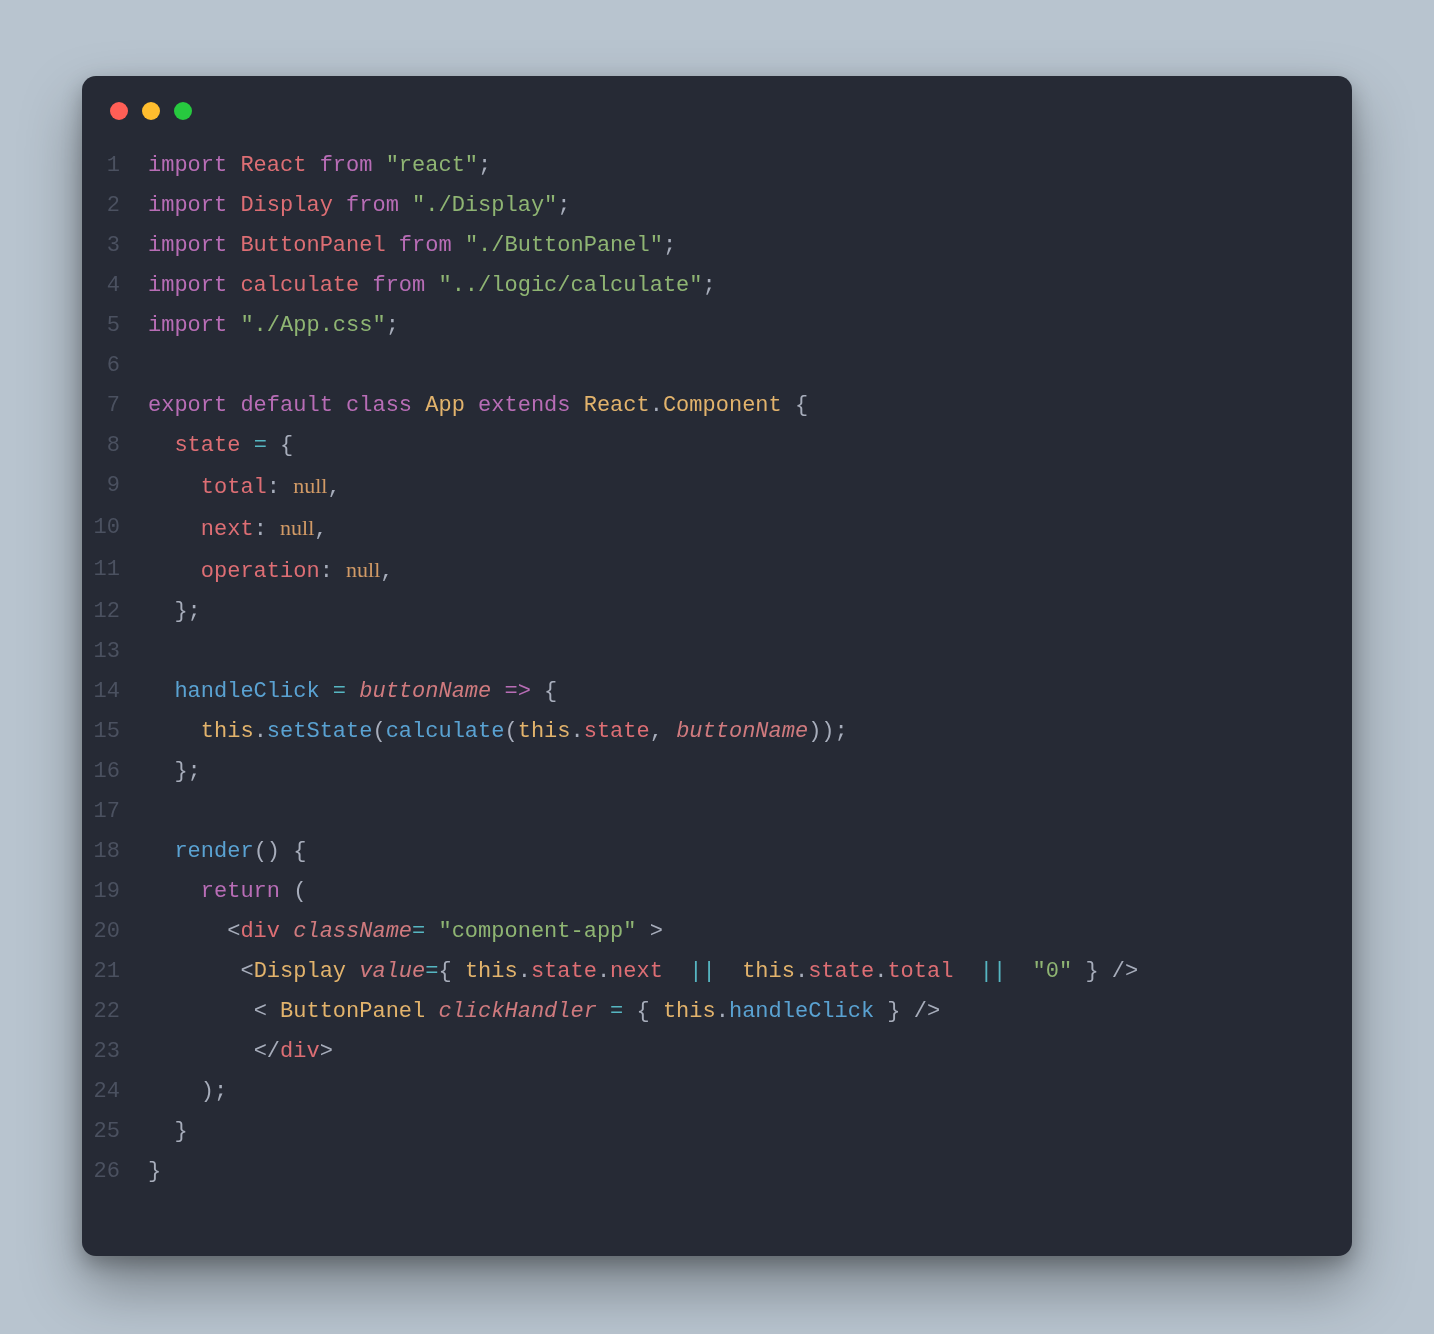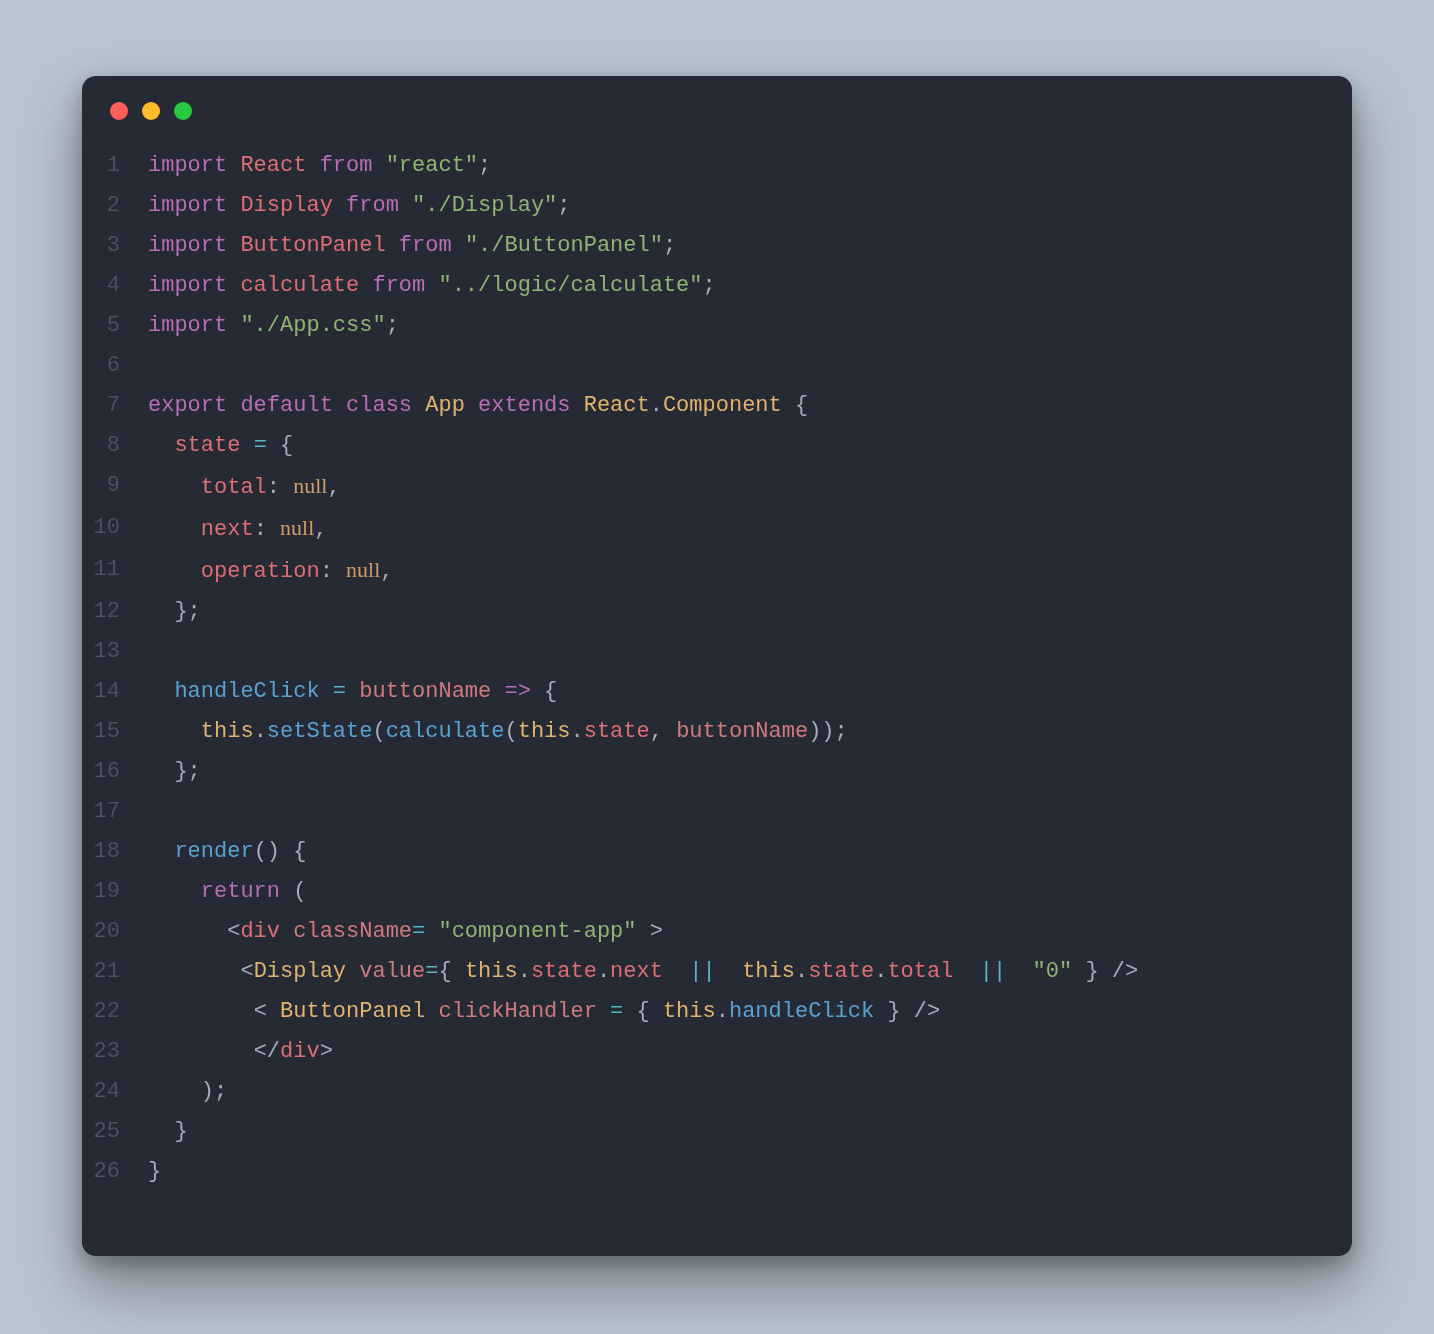--- a/index.html
+++ b/index.html
@@ -61,21 +61,21 @@
   }
   .tx { color: var(--fg); }
   .tk-keyword { color: var(--keyword); }
   .tk-ident   { color: var(--ident); }
   .tk-fn      { color: var(--fn); }
   .tk-str     { color: var(--str); }
   .tk-cls     { color: var(--cls); }
   .tk-op      { color: var(--op); }
   .tk-builtin { color: var(--builtin); font-family: Liberation Serif, serif; }
   .tk-punct   { color: var(--punct); }
-  .tk-attr    { color: var(--attr-italic); }
+  .tk-attr    { color: var(--attr-italic); font-style: italic; }
   .tk-plain   { color: var(--fg); }
 </style>
 </head>
 <body>
 
 <div class="frame">
   <div class="titlebar">
     <div class="dot red"></div>
     <div class="dot yellow"></div>
     <div class="dot green"></div>

